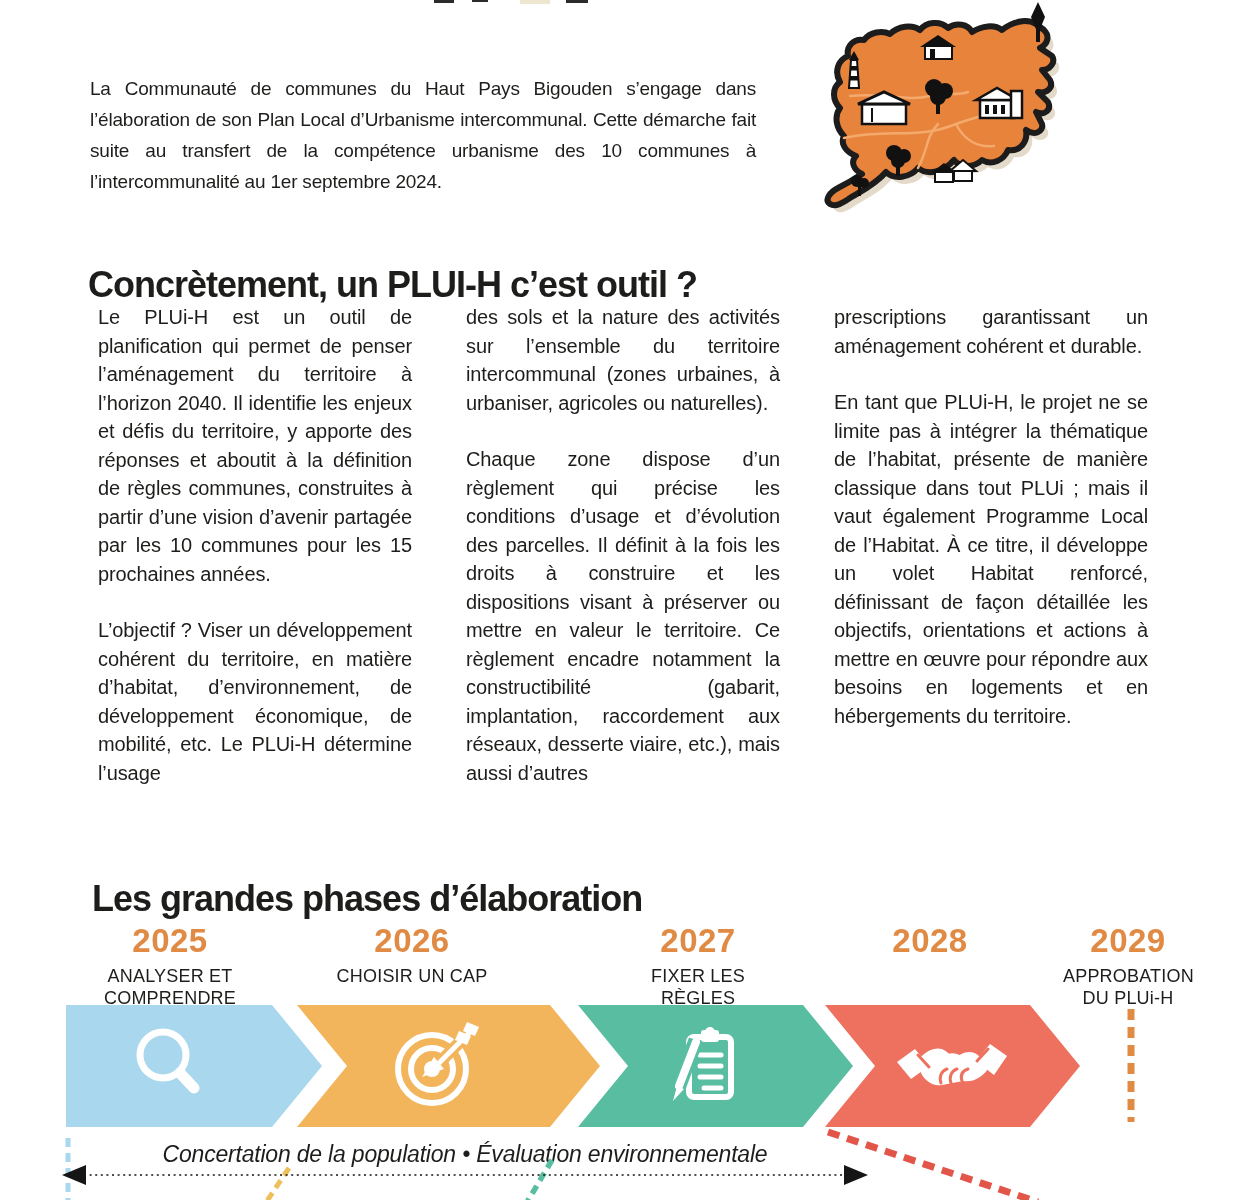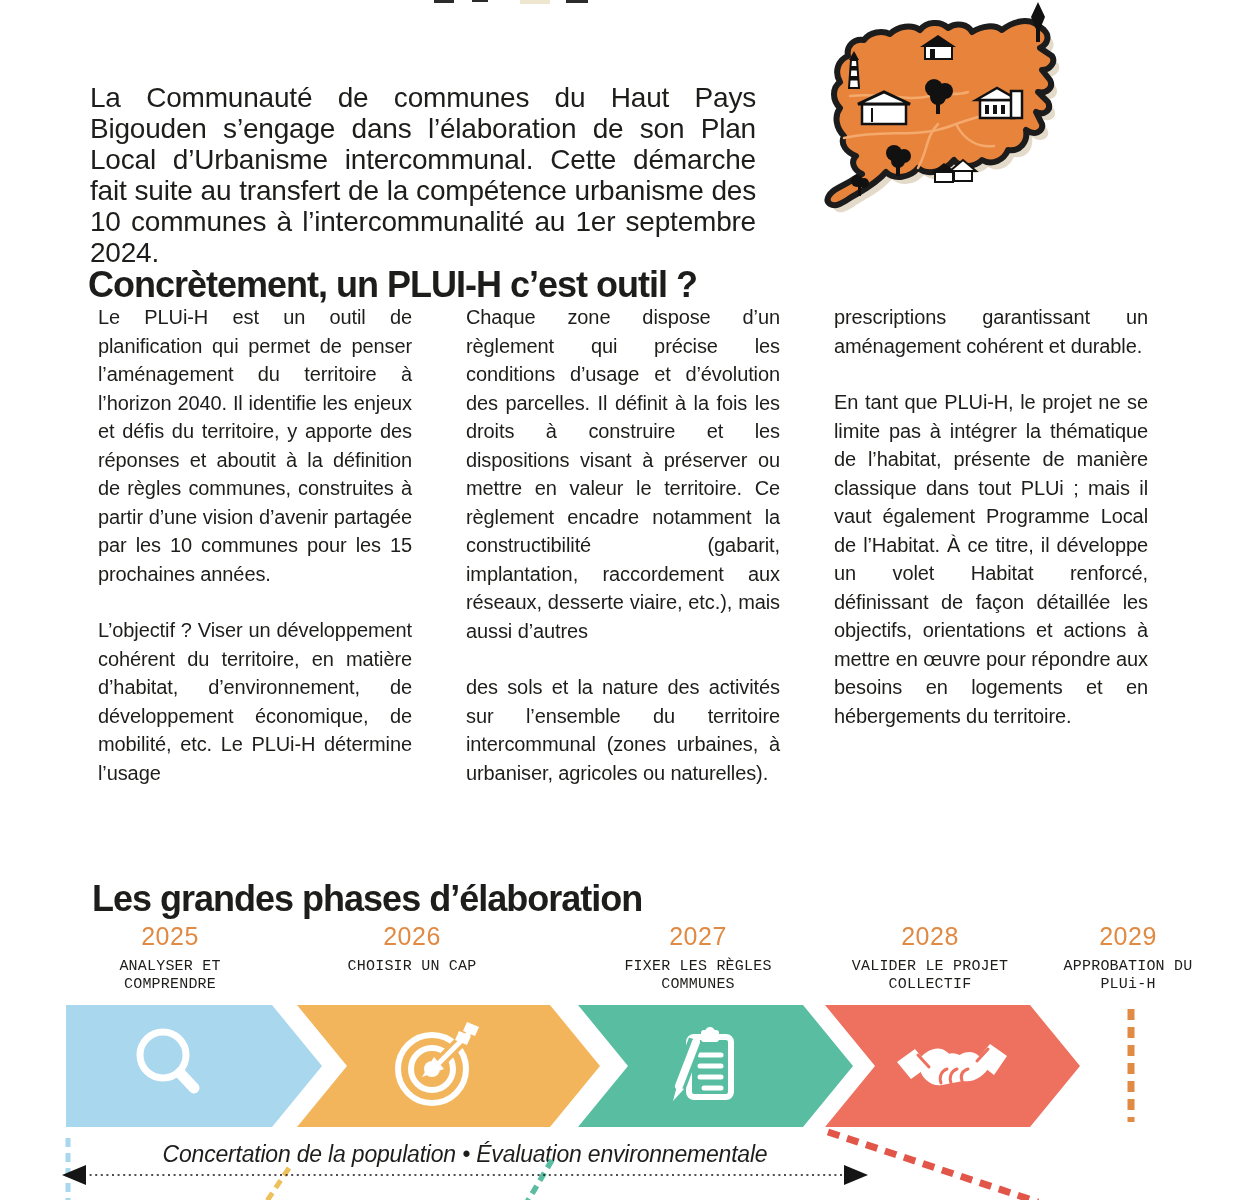--- a/index.html
+++ b/index.html
@@ -1,34 +1,34 @@
 <!DOCTYPE html>
 <html lang="fr"><head>
 <meta charset="utf-8">
 <style>
   html,body{margin:0;padding:0;background:#fff;}
   .page{position:relative;width:1241px;height:1200px;background:#ffffff;overflow:hidden;
         font-family:"Liberation Sans",sans-serif;color:#1d1d1b;}
   .sliver{position:absolute;top:0;}
   
-  .intro{position:absolute;left:90px;top:54px;width:666px;font-size:28px;line-height:31px;
+  .intro{position:absolute;left:90px;top:54px;width:666px;font-size:19px;line-height:31px;
          text-align:justify;letter-spacing:-0.2px;}
   
   .map-wrap{position:absolute;left:798px;top:0px;width:302px;height:245px;}
   
   .h-what{position:absolute;left:88px;top:234px;font-size:36px;font-weight:bold;letter-spacing:-1px;}
   .h-phases{position:absolute;left:92px;top:848px;font-size:36px;font-weight:bold;letter-spacing:-1px;}
   
   .columns{position:absolute;left:90px;top:303px;width:1068px;display:flex;gap:46px;}
   .col{width:322px;font-size:20px;line-height:28.5px;text-align:justify;letter-spacing:-0.1px;}
   .col p{margin:0 0 28px 8px;}
   
   .phase{position:absolute;top:924px;transform:translateX(-50%);text-align:center;}
-  .phase .year{font-size:25px;font-weight:normal;color:#e08a44;letter-spacing:0.5px;line-height:1;}
-  .phase .plabel{margin:9px auto 0;font-size:15px;line-height:1.2;letter-spacing:0.2px;color:#1d1d1b;font-family:Liberation Mono, monospace;}
+  .phase .year{font-size:33px;font-weight:bold;color:#e08a44;letter-spacing:0.5px;line-height:1;}
+  .phase .plabel{margin:9px auto 0;font-size:18px;line-height:1.2;letter-spacing:0.2px;color:#1d1d1b;}
   #phase-2025{left:170px}#phase-2026{left:412px}#phase-2027{left:698px}#phase-2028{left:930px}#phase-2029{left:1128px}
   #phase-2025 .plabel{width:140px}#phase-2026 .plabel{width:210px}#phase-2027 .plabel{width:170px}
   #phase-2028 .plabel{width:185px}#phase-2029 .plabel{width:130px}
   
   .chev{position:absolute;top:1005px;height:122px;}
   #chev-2025{left:66px;width:256px;background:#a8d7ee;clip-path:polygon(0 0,206px 0,100% 50%,206px 100%,0 100%);}
   #chev-2026{left:297px;width:303px;background:#f3b55c;clip-path:polygon(0 0,253px 0,100% 50%,253px 100%,0 100%,50px 50%);}
   #chev-2027{left:578px;width:275px;background:#58bda1;clip-path:polygon(0 0,225px 0,100% 50%,225px 100%,0 100%,50px 50%);}
   #chev-2028{left:825px;width:255px;background:#ee7160;clip-path:polygon(0 0,205px 0,100% 50%,205px 100%,0 100%,50px 50%);}
   .chev-icon{position:absolute;transform:translate(-50%,-50%);}
@@ -117,22 +117,22 @@
   </div>
 
   <h2 class="h-what">Concrètement, un PLUI-H c’est outil ?</h2>
 
   <div class="columns">
     <div class="col">
       <p>Le PLUi-H est un outil de planification qui permet de penser l’aménagement du territoire à l’horizon 2040. Il identifie les enjeux et défis du territoire, y apporte des réponses et aboutit à la définition de règles communes, construites à partir d’une vision d’avenir partagée par les 10 communes pour les 15 prochaines années.</p>
       <p>L’objectif ? Viser un développement cohérent du territoire, en matière d’habitat, d’environnement, de développement économique, de mobilité, etc. Le PLUi-H détermine l’usage</p>
     </div>
     <div class="col">
+      <p>des sols et la nature des activités sur l’ensemble du territoire intercommunal (zones urbaines, à urbaniser, agricoles ou naturelles).</p>
       <p>Chaque zone dispose d’un règlement qui précise les conditions d’usage et d’évolution des parcelles. Il définit à la fois les droits à construire et les dispositions visant à préserver ou mettre en valeur le territoire. Ce règlement encadre notamment la constructibilité (gabarit, implantation, raccordement aux réseaux, desserte viaire, etc.), mais aussi d’autres</p>
-      <p>des sols et la nature des activités sur l’ensemble du territoire intercommunal (zones urbaines, à urbaniser, agricoles ou naturelles).</p>
     </div>
     <div class="col">
       <p>prescriptions garantissant un aménagement cohérent et durable.</p>
       <p>En tant que PLUi-H, le projet ne se limite pas à intégrer la thématique de l’habitat, présente de manière classique dans tout PLUi ; mais il vaut également Programme Local de l’Habitat. À ce titre, il développe un volet Habitat renforcé, définissant de façon détaillée les objectifs, orientations et actions à mettre en œuvre pour répondre aux besoins en logements et en hébergements du territoire.</p>
     </div>
   </div>
 
   <h2 class="h-phases">Les grandes phases d’élaboration</h2>
 
   <div class="phase" id="phase-2025">
@@ -142,21 +142,20 @@
   <div class="phase" id="phase-2026">
     <div class="year">2026</div>
     <div class="plabel">CHOISIR UN CAP</div>
   </div>
   <div class="phase" id="phase-2027">
     <div class="year">2027</div>
     <div class="plabel">FIXER LES RÈGLES COMMUNES</div>
   </div>
   <div class="phase" id="phase-2028">
     <div class="year">2028</div>
-    <div class="plabel">VALIDER LE PROJET COLLECTIF</div>
   </div>
   <div class="phase" id="phase-2029">
     <div class="year">2029</div>
     <div class="plabel">APPROBATION DU PLUi-H</div>
   </div>
 
   <div class="chev" id="chev-2025"></div>
   <div class="chev" id="chev-2026"></div>
   <div class="chev" id="chev-2027"></div>
   <div class="chev" id="chev-2028"></div>

